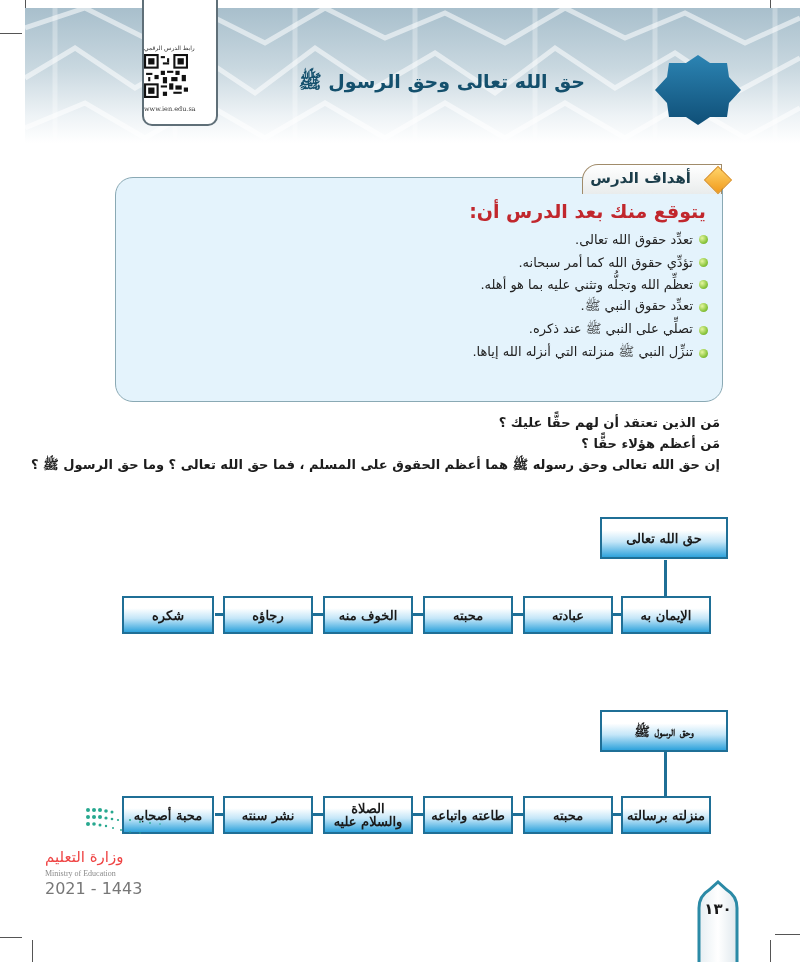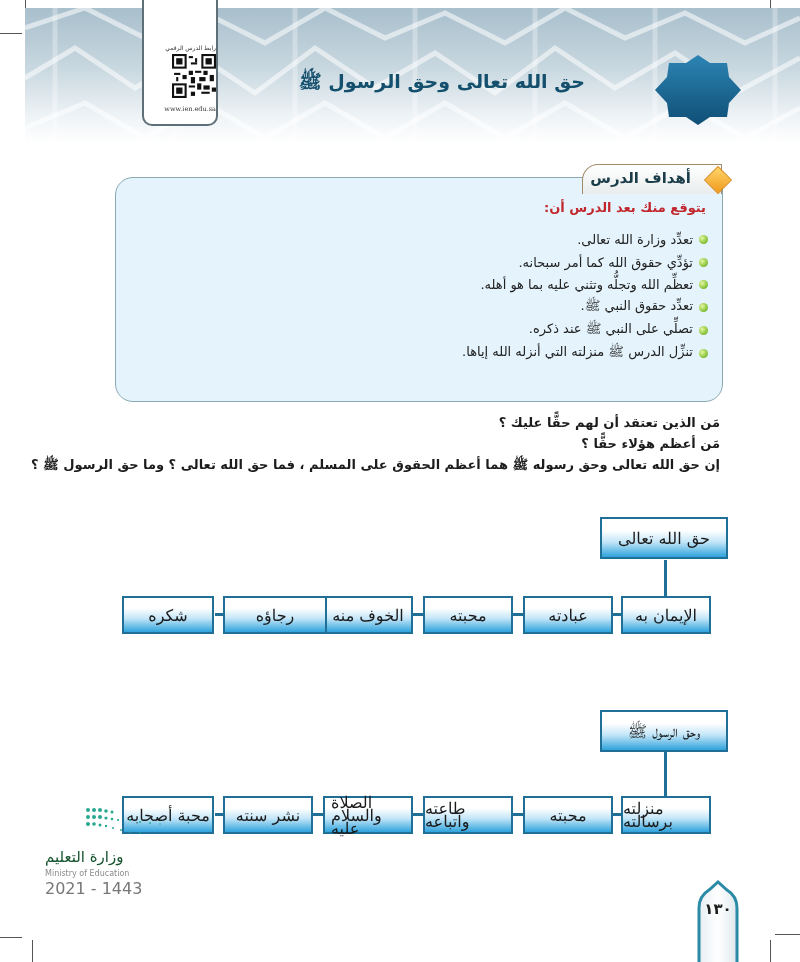--- a/index.html
+++ b/index.html
@@ -12,21 +12,21 @@
   
   .banner {
     position: absolute; left: 25px; top: 8px; width: 775px; height: 135px;
     background: linear-gradient(180deg, #a8bfcc 0%, #c9d8e0 45%, #eef3f6 80%, #ffffff 100%);
     overflow: hidden;
   }
   .banner svg.pattern { position: absolute; left: 0; top: 0; }
   .qr-card {
     position: absolute; left: 142px; top: 0; width: 76px; height: 126px;
     background: #ffffff; border: 2px solid #5f6f78; border-top: none;
-    border-radius: 0 0 10px 10px; text-align: right;
+    border-radius: 0 0 10px 10px; text-align: left;
   }
   .qr-label { font-size: 6px; color: #333; margin-top: 44px; direction: rtl; font-family: "DejaVu Sans", sans-serif; }
   .qr-code { width: 44px; height: 44px; margin: 3px auto 0; }
   .qr-url { font-size: 6.5px; color: #333; margin-top: 3px; font-family: "DejaVu Serif", serif; }
   .lesson-title {
     position: absolute; top: 70px; right: 215px; direction: rtl;
     font-size: 19px; font-weight: bold; color: #14506d;
     font-family: "DejaVu Sans", sans-serif;
   }
   .star-badge { position: absolute; left: 655px; top: 55px; width: 86px; height: 70px; }
@@ -45,50 +45,50 @@
     position: absolute; right: 30px; top: 4px; direction: rtl;
     font-size: 15px; font-weight: bold; color: #1b3d4a;
   }
   .obj-diamond {
     position: absolute; left: 708px; top: 170px; width: 20px; height: 20px;
     background: linear-gradient(135deg, #ffd56b, #f19a1b); transform: rotate(45deg);
     border: 1px solid #d98a14;
   }
   .obj-intro {
     position: absolute; right: 94px; top: 200px; direction: rtl;
-    font-size: 13px; font-weight: bold; color: #c1272d;
+    font-size: 19px; font-weight: bold; color: #c1272d;
   }
   .obj-list { position: absolute; right: 92px; top: 228px; direction: rtl; list-style: none; }
   .obj-item { height: 22.8px; display: flex; align-items: center; font-size: 13px; color: #222; }
   .bullet {
     width: 9px; height: 9px; border-radius: 50%; margin-left: 6px;
     background: radial-gradient(circle at 35% 35%, #e6f6a0, #8cc63f 60%, #5a9a1c);
     flex: none;
   }
 
   
   .questions { position: absolute; right: 80px; top: 412px; direction: rtl; }
   .q-line { font-size: 13px; font-weight: bold; line-height: 21px; color: #1c1c1c; white-space: nowrap; margin-left: 21px; }
   .node {
     position: absolute; height: 38px; display: flex; align-items: center; justify-content: center;
     background: linear-gradient(180deg, #ffffff 0%, #ffffff 30%, #c4e6f8 60%, #2fa3dc 100%);
-    border: 2px solid #1f6f96; direction: rtl; text-align: left;
-    font-size: 16px; font-weight: normal; color: #1a1a1a; line-height: 13px;
+    border: 2px solid #1f6f96; direction: rtl; text-align: center;
+    font-size: 13px; font-weight: bold; color: #1a1a1a; line-height: 13px;
     pointer-events: auto;
     font-family: "DejaVu Serif", serif;
   }
   .node.root { height: 42px; }
   .hline { position: absolute; height: 3px; background: #1f6f96; }
   .vline { position: absolute; width: 3px; background: #1f6f96; }
 
   
   .ministry { position: absolute; left: 45px; top: 806px; }
   .min-dots { position: absolute; left: 40px; top: 0; width: 90px; height: 30px; }
-  .min-ar { position: absolute; left: 0; top: 42px; font-size: 15px; color: #14532d; white-space: nowrap; direction: rtl; }
-  .min-en { position: absolute; left: 0; top: 63px; font-size: 8px; color: #8a8a8a; white-space: nowrap; }
+  .min-ar { position: absolute; left: 0; top: 42px; font-size: 15px; color: #ef4444; white-space: nowrap; direction: rtl; }
+  .min-en { position: absolute; left: 0; top: 63px; font-size: 8px; color: #8a8a8a; white-space: nowrap; font-family: Liberation Serif, serif; }
   .min-year { position: absolute; left: 0; top: 73px; font-size: 16px; color: #777; white-space: nowrap; }
 
   
   .page-tab { position: absolute; left: 697px; top: 880px; width: 42px; height: 82px; }
   .page-num {
     position: absolute; left: 697px; top: 900px; width: 42px; text-align: center;
     font-size: 15px; font-weight: bold; color: #1a1a1a;
   }
 </style>
 </head>
@@ -165,59 +165,59 @@
 
 <div class="obj-box"></div>
 <div class="obj-tab">
   <span class="obj-tab-label">أهداف الدرس</span>
 </div>
 <div class="obj-diamond"></div>
 <div class="obj-intro">يتوقع منك بعد الدرس أن:</div>
 <ul class="obj-list">
   <li class="obj-item">
       <span class="bullet"></span>
-      <span>تعدِّد وزارة الله تعالى.</span>
+      <span>تعدِّد حقوق الله تعالى.</span>
     </li>
   <li class="obj-item">
       <span class="bullet"></span>
       <span>تؤدِّي حقوق الله كما أمر سبحانه.</span>
     </li>
   <li class="obj-item">
       <span class="bullet"></span>
       <span>تعظِّم الله وتجلُّه وتثني عليه بما هو أهله.</span>
     </li>
   <li class="obj-item">
       <span class="bullet"></span>
       <span>تعدِّد حقوق النبي ﷺ.</span>
     </li>
   <li class="obj-item">
       <span class="bullet"></span>
       <span>تصلِّي على النبي ﷺ عند ذكره.</span>
     </li>
   <li class="obj-item">
       <span class="bullet"></span>
-      <span>تنزِّل الدرس ﷺ منزلته التي أنزله الله إياها.</span>
+      <span>تنزِّل النبي ﷺ منزلته التي أنزله الله إياها.</span>
     </li>
 </ul>
 
 <div class="questions">
   <div class="q-line">مَن الذين تعتقد أن لهم حقًّا عليك ؟</div>
   <div class="q-line">مَن أعظم هؤلاء حقًّا ؟</div>
   <div class="q-line">إن حق الله تعالى وحق رسوله ﷺ هما أعظم الحقوق على المسلم ، فما حق الله تعالى ؟ وما حق الرسول ﷺ ؟</div>
 </div>
 
 <div>
   <div class="vline" style="left:664px;top:560px;height:38px;"></div>
   <div class="hline" style="left:215px;top:613px;width:410px;"></div>
   <div class="node root" style="left:600px;top:517px;width:128px;">حق الله تعالى</div>
   <div class="node" style="left:621px;top:596px;width:90px;">الإيمان به</div>
   <div class="node" style="left:523px;top:596px;width:90px;">عبادته</div>
   <div class="node" style="left:423px;top:596px;width:90px;">محبته</div>
   <div class="node" style="left:323px;top:596px;width:90px;">الخوف منه</div>
-  <div class="node" style="left:223px;top:596px;width:104px;">رجاؤه</div>
+  <div class="node" style="left:223px;top:596px;width:90px;">رجاؤه</div>
   <div class="node" style="left:122px;top:596px;width:92px;">شكره</div>
 </div>
 
 <div>
   <div class="vline" style="left:664px;top:752px;height:46px;"></div>
   <div class="hline" style="left:215px;top:813px;width:410px;"></div>
   <div class="node root" style="left:600px;top:710px;width:128px;">وحق الرسول ﷺ</div>
   <div class="node" style="left:621px;top:796px;width:90px;">منزلته برسالته</div>
   <div class="node" style="left:523px;top:796px;width:90px;">محبته</div>
   <div class="node" style="left:423px;top:796px;width:90px;">طاعته واتباعه</div>

